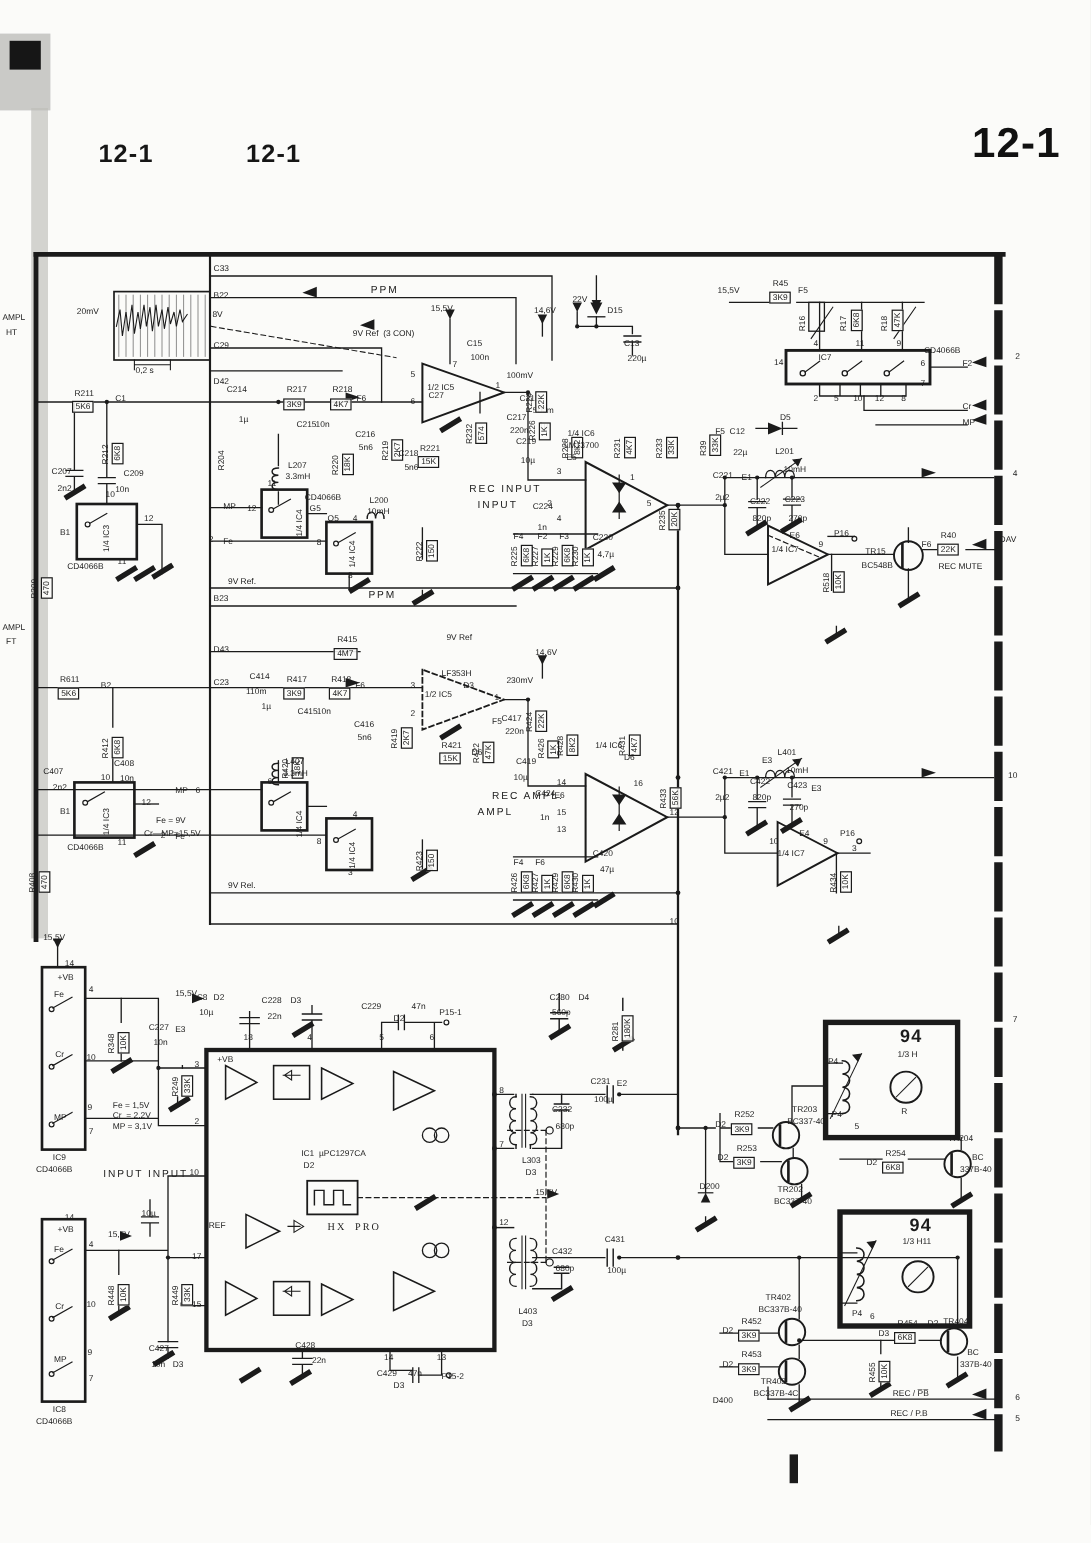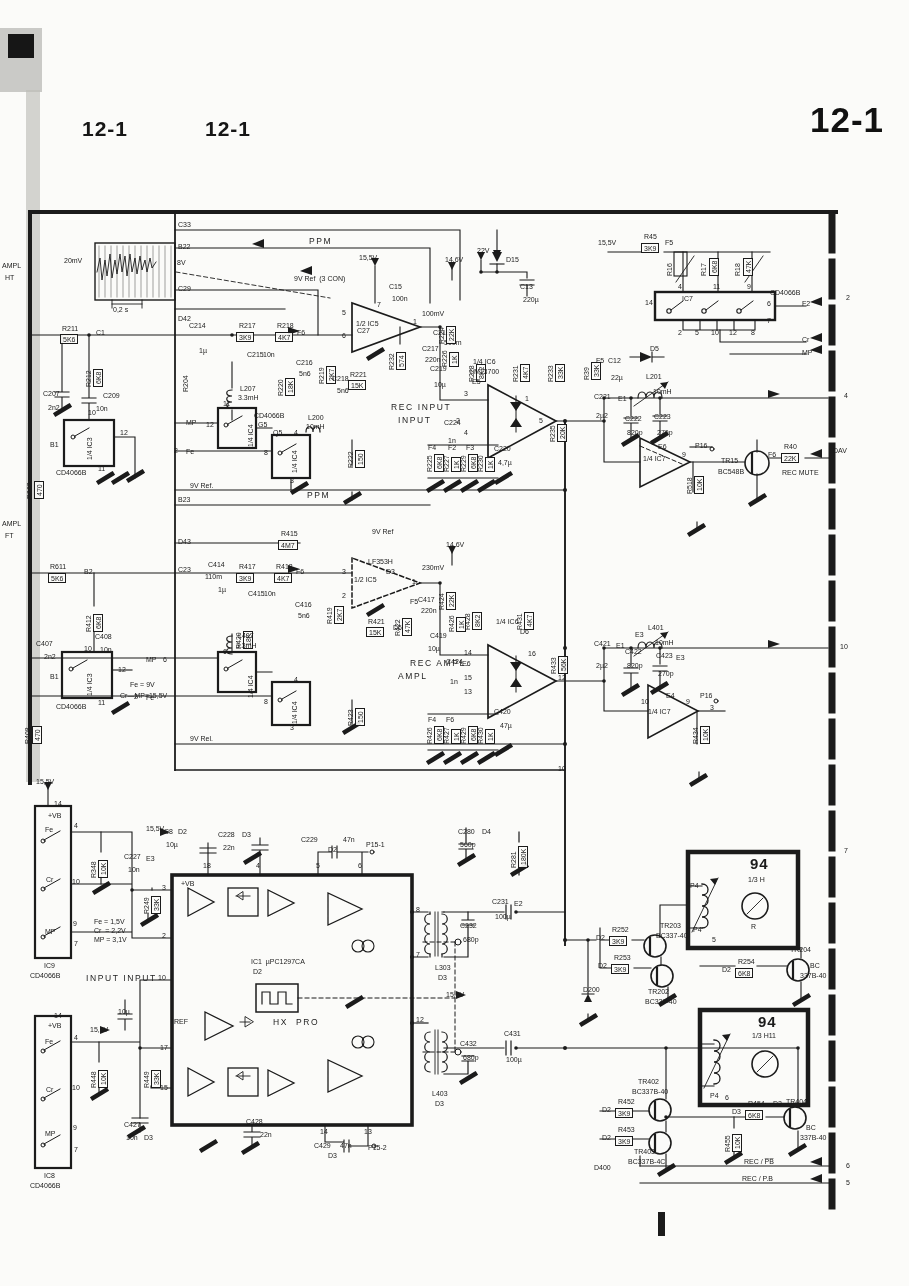--- a/index.html
+++ b/index.html
@@ -715,21 +715,21 @@
       <span class="lb" style="left: 256px; top: 862px;">4</span>
       <span class="lb" style="left: 316px; top: 862px;">5</span>
       <span class="lb" style="left: 358px; top: 862px;">6</span>
       <span class="lb" style="left: 301px; top: 836px;">C229</span>
       <span class="lb" style="left: 343px; top: 836px;">47n</span>
       <span class="lb" style="left: 328px; top: 846px;">D2</span>
       <span class="lb" style="left: 366px; top: 841px;">P15-1</span>
       <span class="lb" style="left: 181px; top: 880px;">+VB</span>
       <span class="lb" style="left: 251px; top: 958px;">IC1  µPC1297CA</span>
       <span class="lb" style="left: 253px; top: 968px;">D2</span>
-      <span class="lb s" style="left: 273px; top: 1018px;">HX  PRO</span>
+      <span class="lb s" style="left: 273px; top: 1018px; font-family: Liberation Serif, serif;">HX  PRO</span>
       <span class="lb" style="left: 174px; top: 1018px;">REF</span>
       <span class="lb" style="left: 160px; top: 1044px;">17</span>
       <span class="lb" style="left: 160px; top: 1084px;">15</span>
       <span class="lb r" style="left: 90px; top: 1088px;">R448</span>
       <span class="lb r x" style="left: 98px; top: 1088px;">10K</span>
       <span class="lb r" style="left: 143px; top: 1088px;">R449</span>
       <span class="lb r x" style="left: 151px; top: 1088px;">33K</span>
       <span class="lb" style="left: 124px; top: 1121px;">C427</span>
       <span class="lb" style="left: 126px; top: 1134px;">10n</span>
       <span class="lb" style="left: 144px; top: 1134px;">D3</span>

